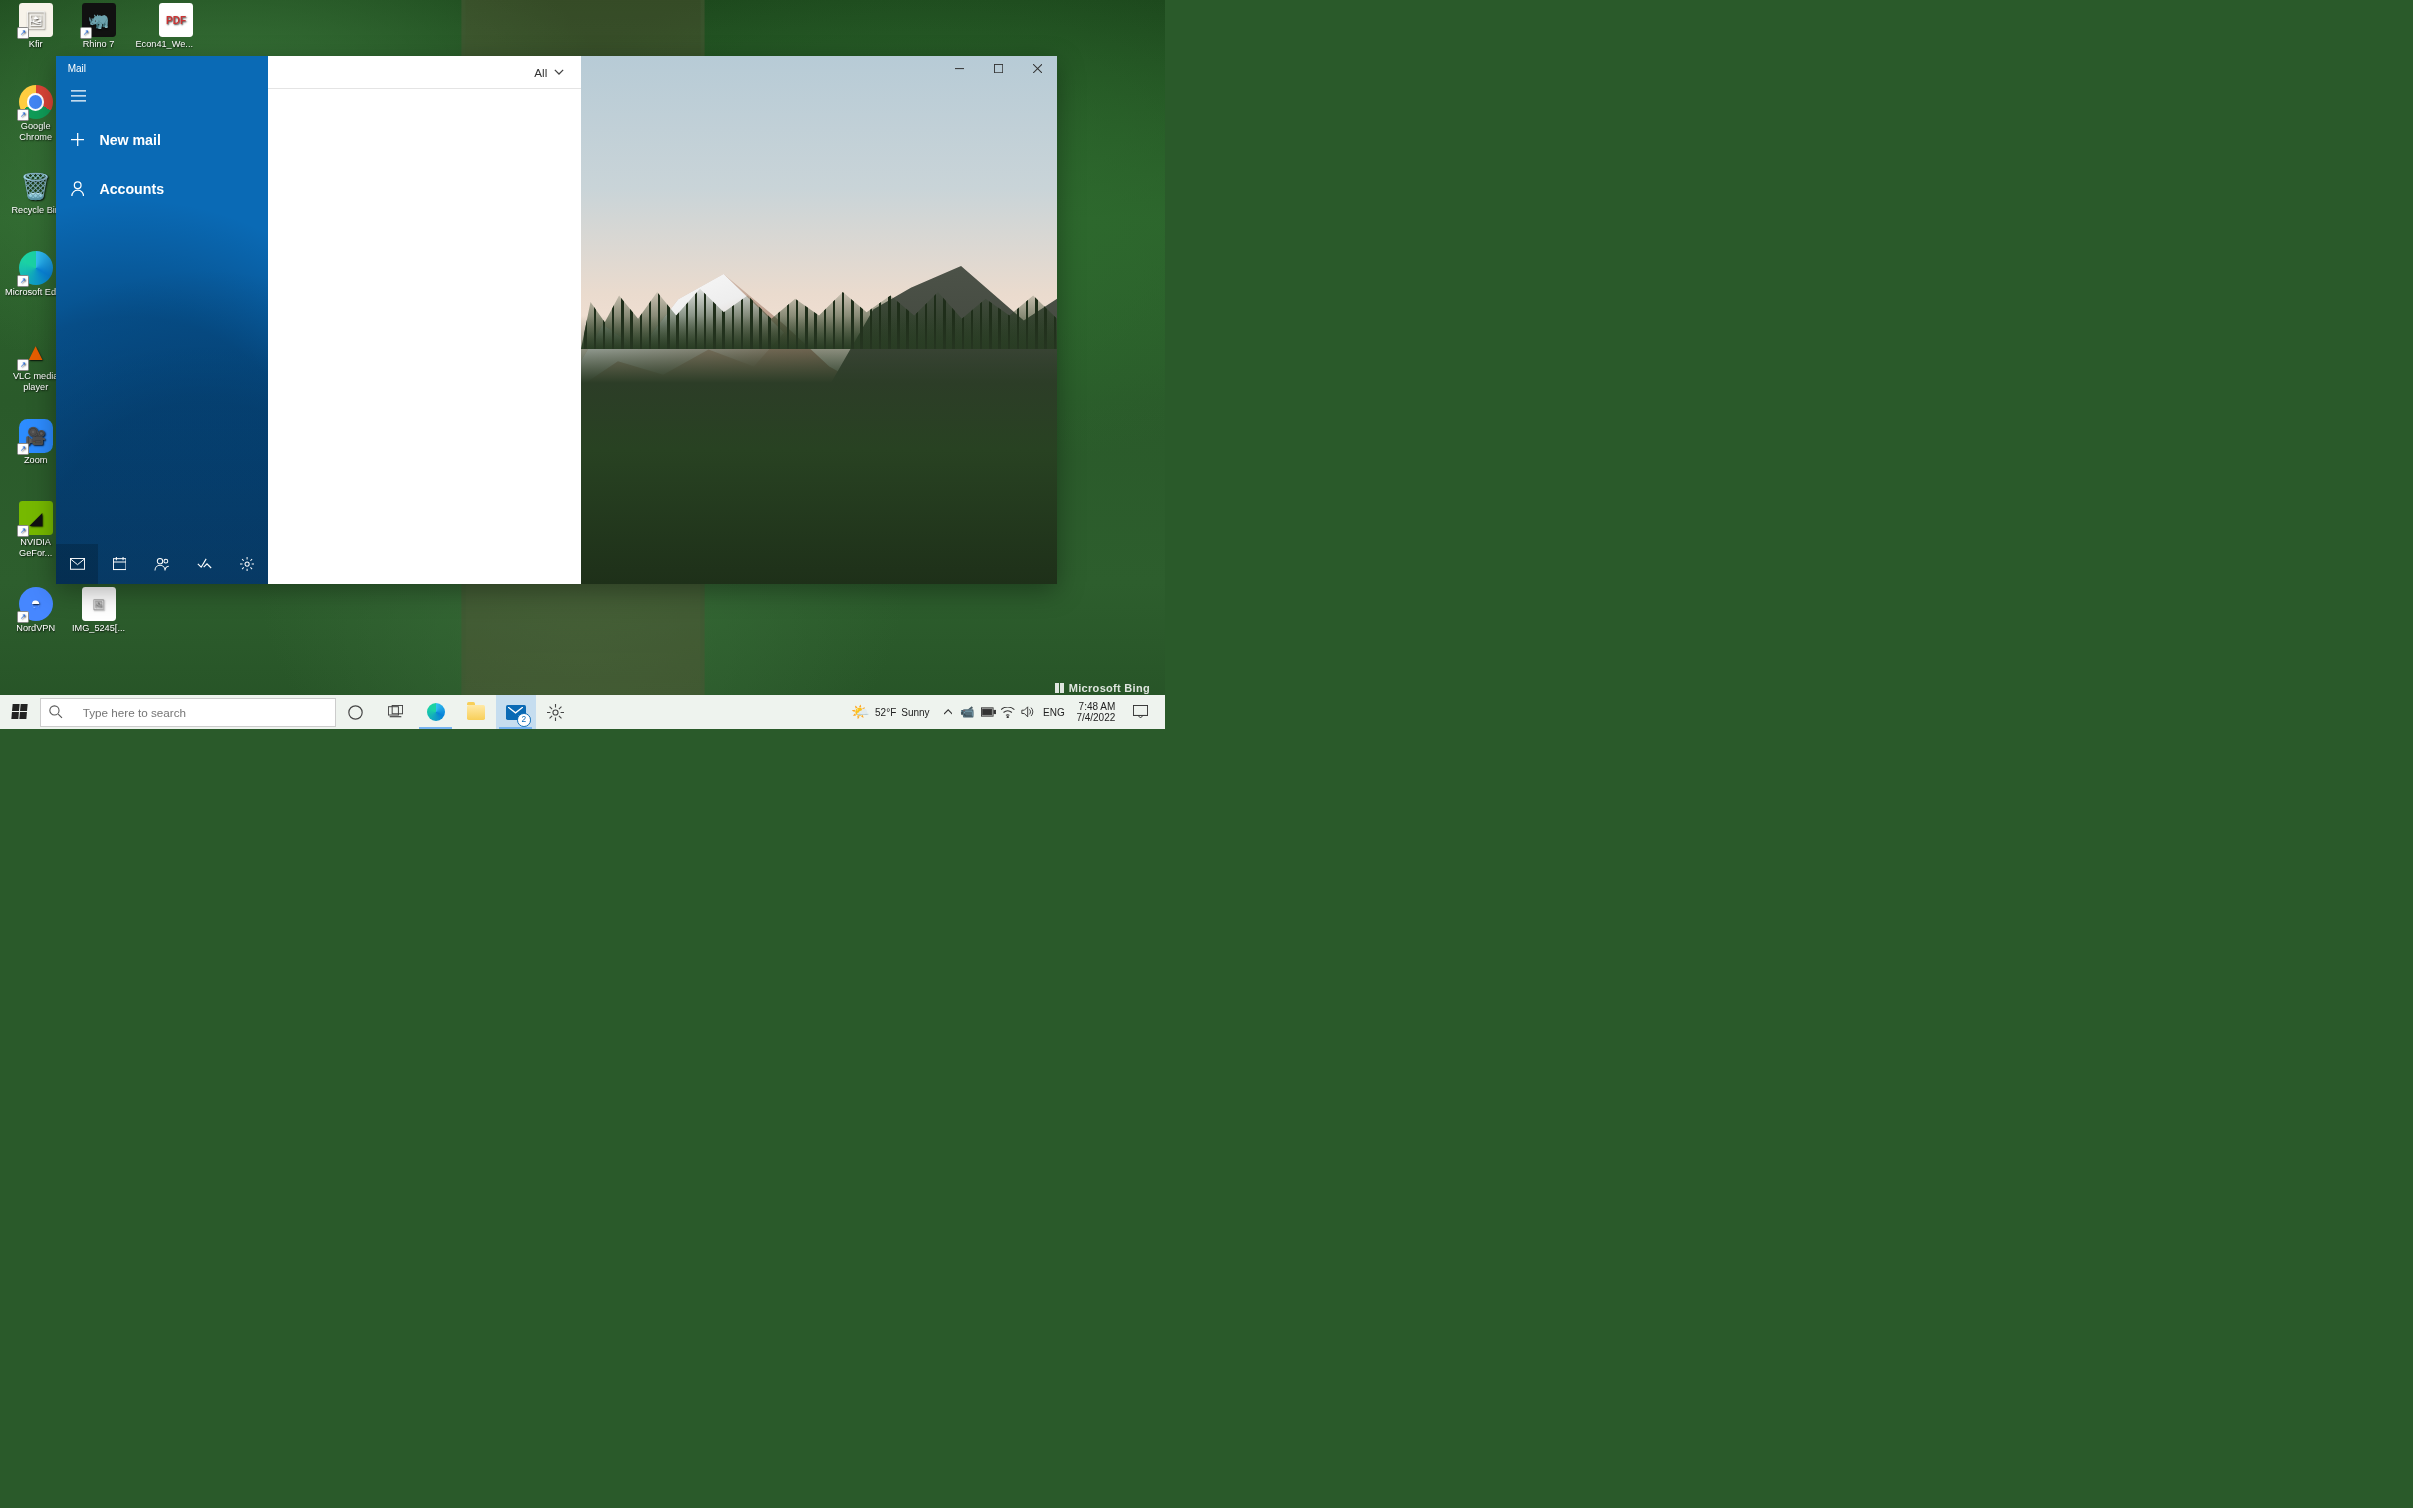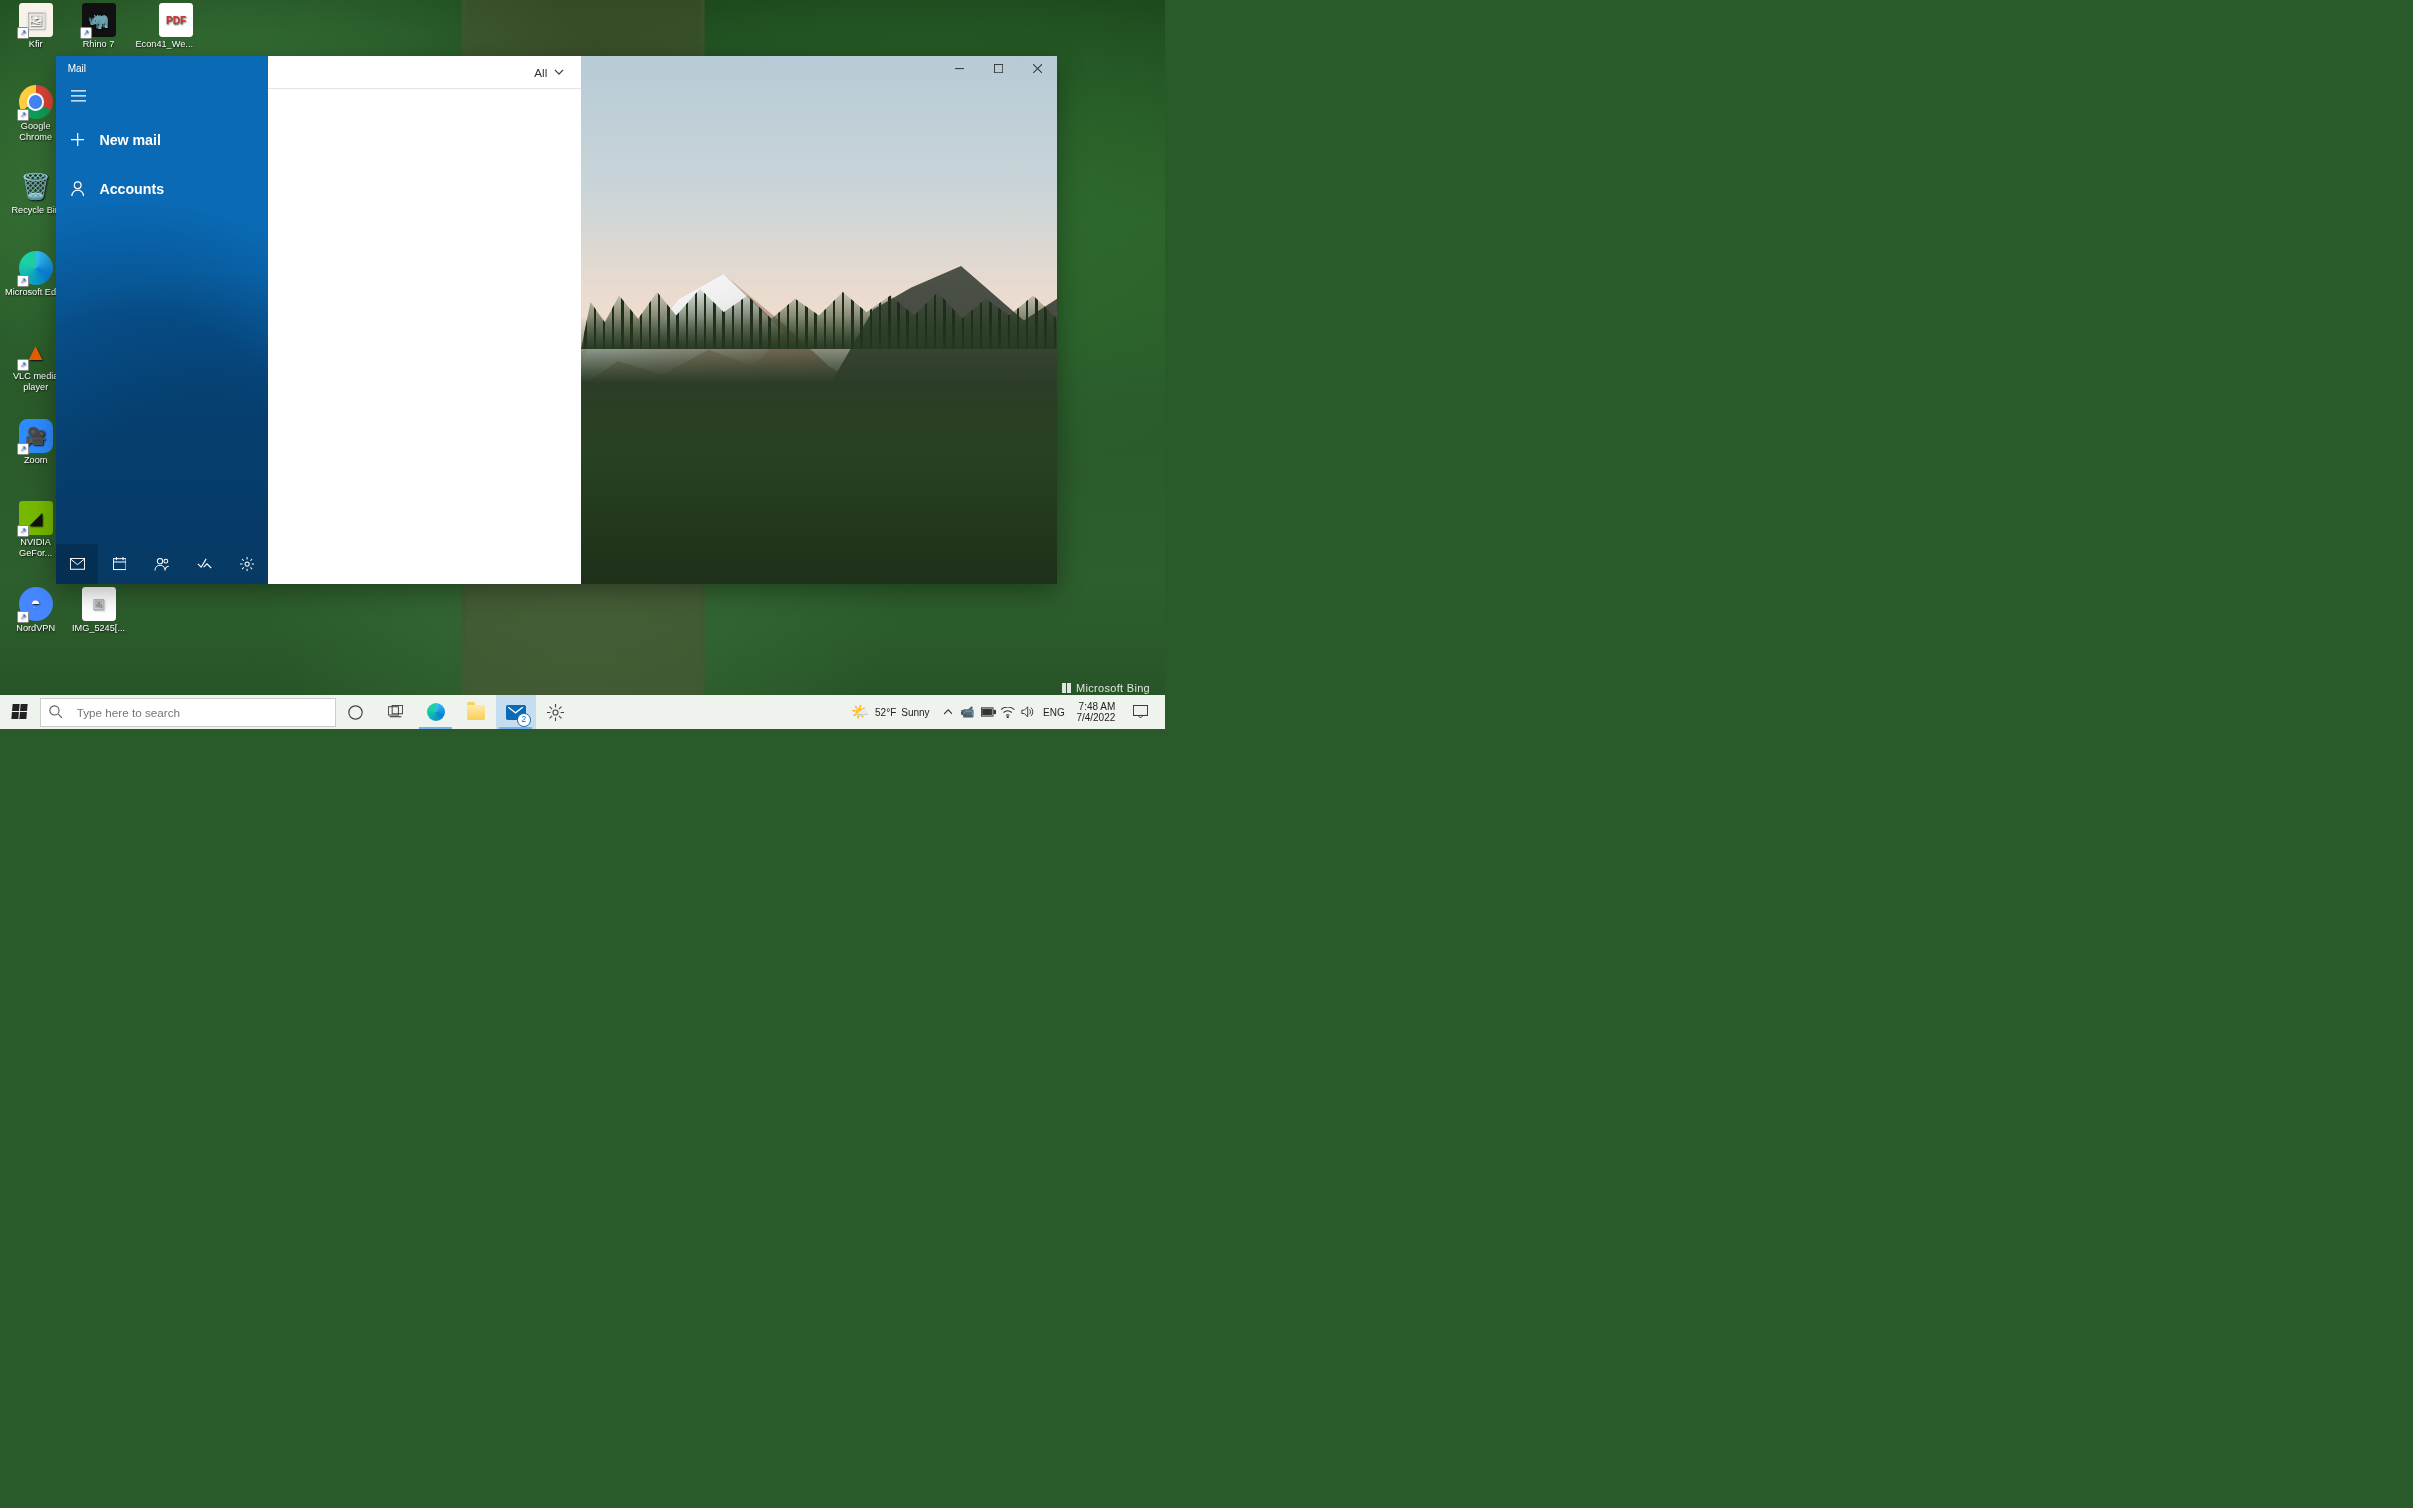--- a/index.html
+++ b/index.html
@@ -30,21 +30,21 @@
     background: linear-gradient(180deg, rgba(110,80,60,.3) 0%, rgba(80,60,45,.35) 50%, rgba(110,80,60,.3) 100%);
     border-left: 4.2px solid rgba(60,90,50,.4);
     border-right: 4.2px solid rgba(60,90,50,.4);
   }
   .bing-credit {
     position: absolute;
     bottom: 35px;
     right: 15px;
     color: rgba(255,255,255,.85);
     font-size: 11px;
-    font-weight: 400;
+    font-weight: 700;
     letter-spacing: 0.3px;
     display: flex;
     align-items: center;
     gap: 5px;
   }
   .bing-logo {
     display: inline-grid;
     grid-template-columns: 4.2px 4.2px;
     grid-template-rows: 4.2px 4.2px;
     gap: 0.8px;
@@ -291,21 +291,21 @@
   }
   .winlogo span { background: #222; }
   .tb-search {
     width: 277px;
     background: #fff;
     border: 0.8px solid #ccc;
     margin: 2.5px 0;
     display: flex;
     align-items: center;
     padding: 0 8.4px;
-    gap: 12px;
+    gap: 18px;
     cursor: text;
   }
   .tb-search input { border:0; outline:0; flex:1; font-size:11.7px; color:#555; background:transparent;}
   .tb-item {
     width: 40px;
     display: flex;
     align-items: center;
     justify-content: center;
     cursor: pointer;
     position: relative;

